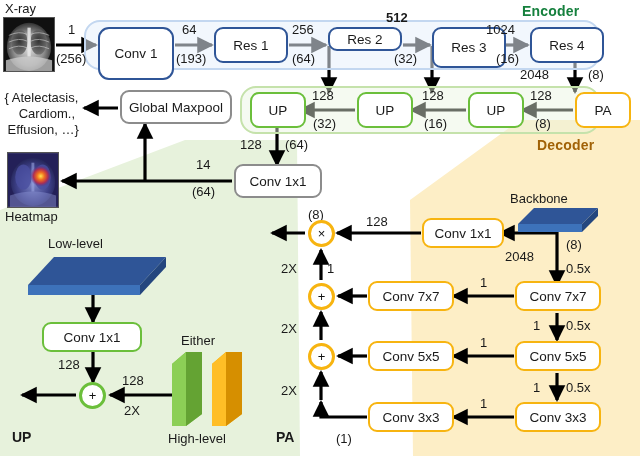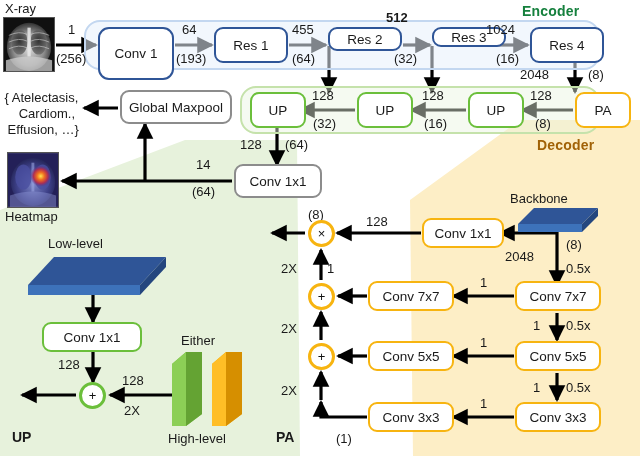--- a/index.html
+++ b/index.html
@@ -224,31 +224,31 @@
 
   <div class="node blue" style="left:98px; top:27px; width:76px; height:53px;border-radius:11px;">
     <span>Conv 1</span>
   </div>
   <div class="node blue" style="left:214px; top:27px; width:74px; height:36px;">
     <span>Res 1</span>
   </div>
   <div class="node blue" style="left:328px; top:27px; width:74px; height:24px;">
     <span>Res 2</span>
   </div>
-  <div class="node blue" style="left:432px; top:27px; width:74px; height:20px;">
+  <div class="node blue" style="left:432px; top:27px; width:74px; height:41px;">
     <span>Res 3</span>
   </div>
   <div class="node blue" style="left:530px; top:27px; width:74px; height:36px;">
     <span>Res 4</span>
   </div>
 
   <div class="lbl" style="left:182px; top:23px;">64</div>
   <div class="lbl" style="left:176px; top:52px;">(193)</div>
 
-  <div class="lbl" style="left:292px; top:23px;">455</div>
+  <div class="lbl" style="left:292px; top:23px;">256</div>
   <div class="lbl" style="left:292px; top:52px;">(64)</div>
 
   <div class="lbl" style="left:386px; top:11px;font-weight:bold;">512</div>
   <div class="lbl" style="left:394px; top:52px;">(32)</div>
 
   <div class="lbl" style="left:486px; top:23px;">1024</div>
   <div class="lbl" style="left:496px; top:52px;">(16)</div>
 
   <div class="lbl" style="left:520px; top:68px;">2048</div>
   <div class="lbl" style="left:588px; top:68px;">(8)</div>

